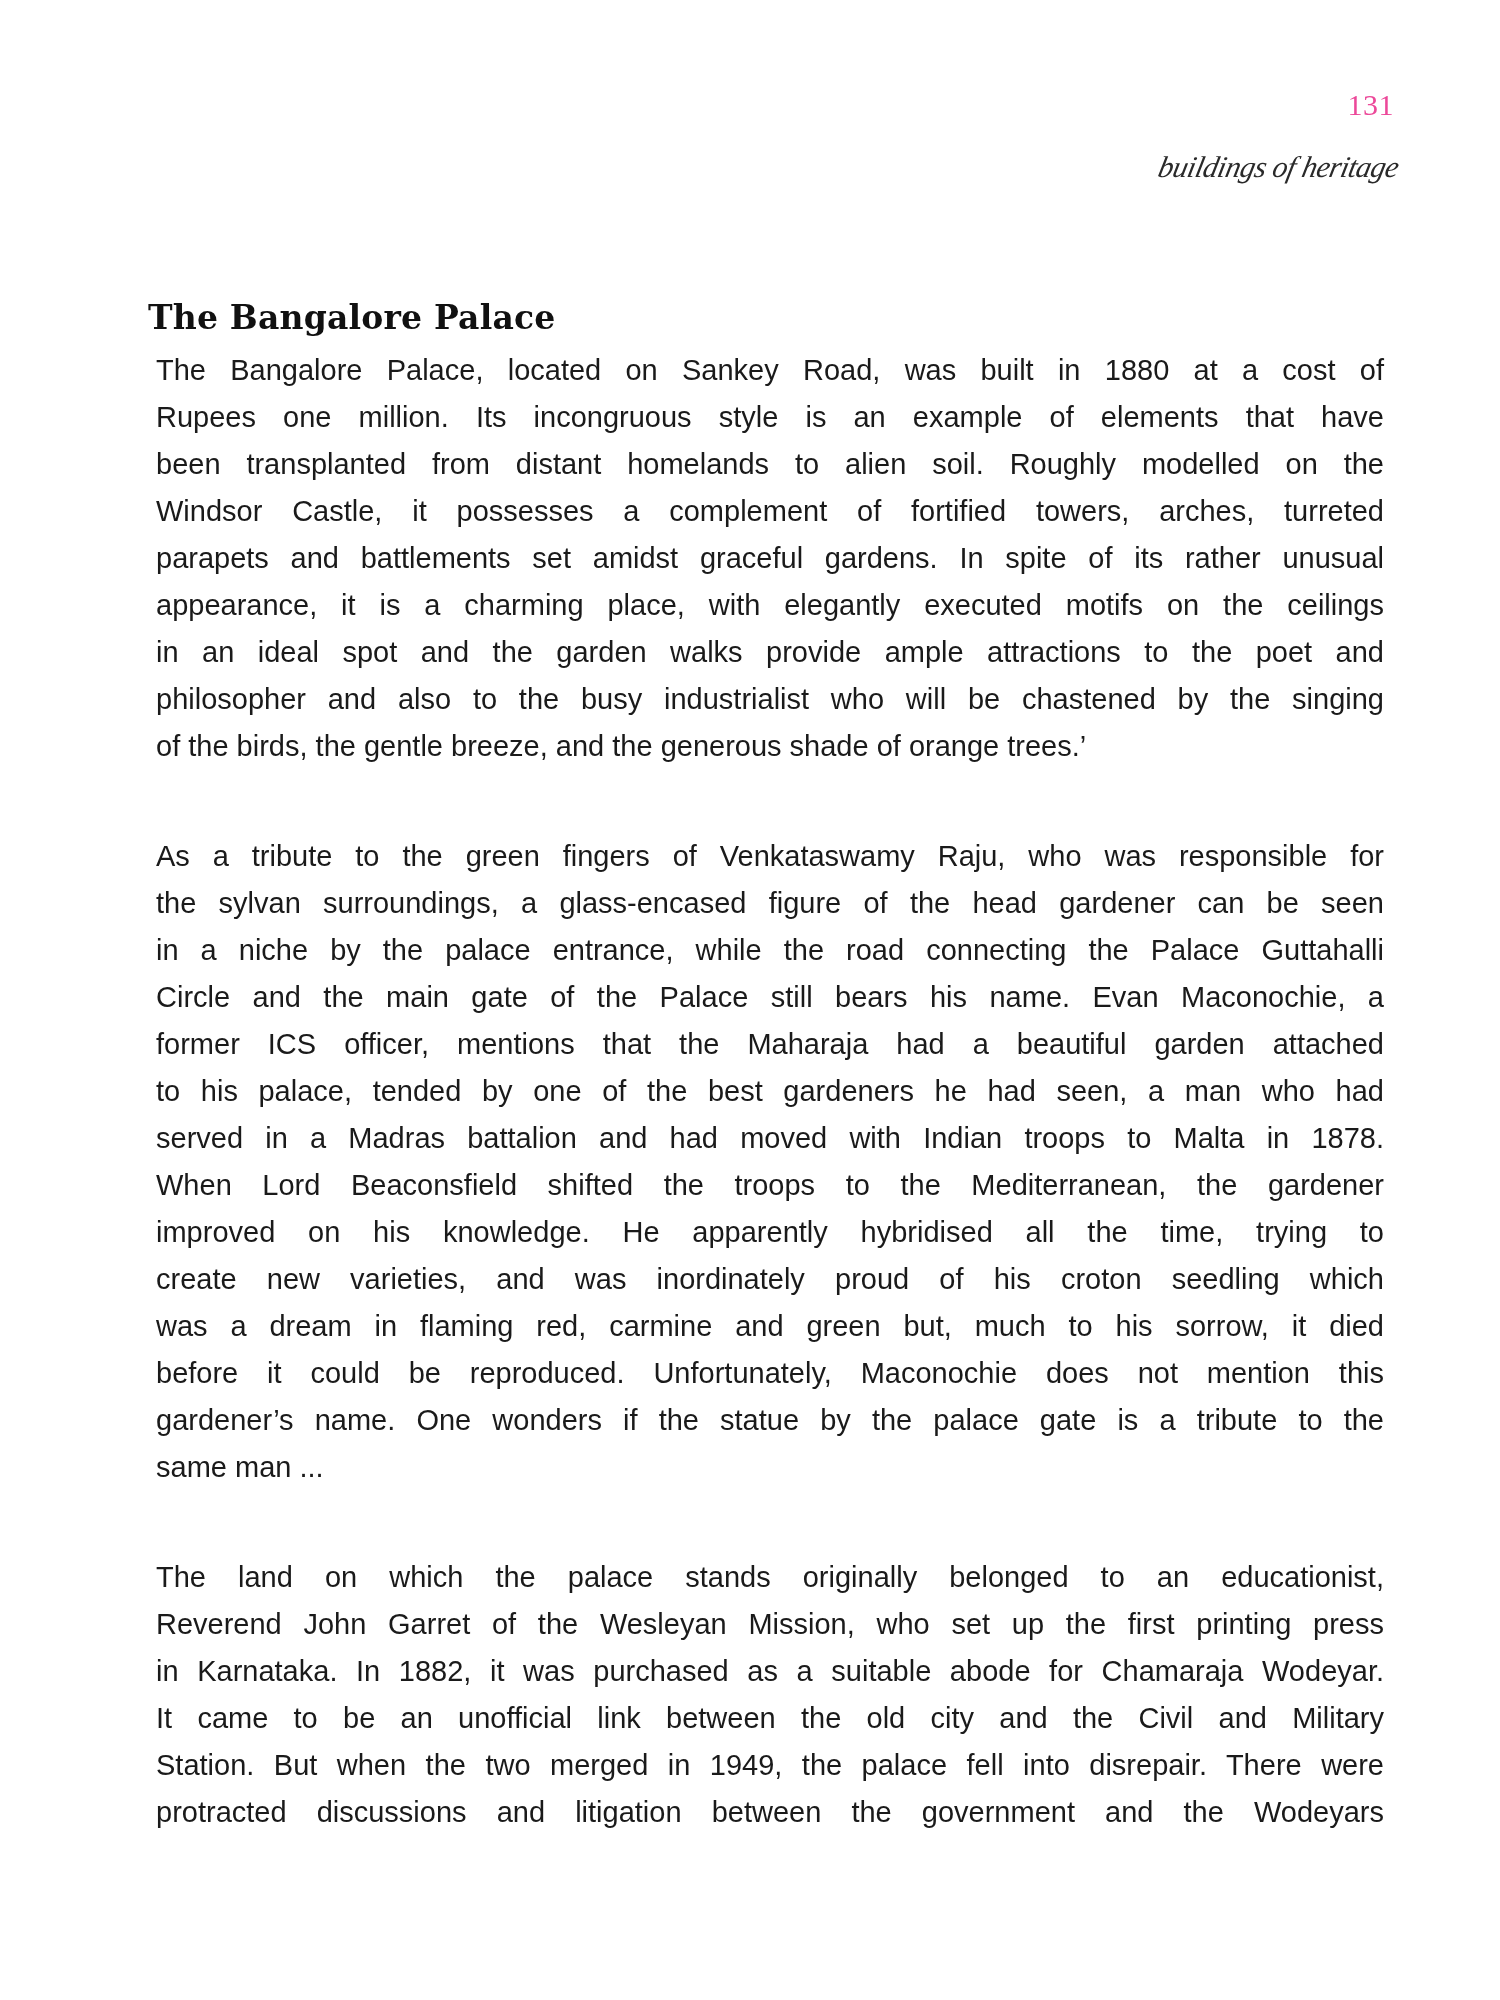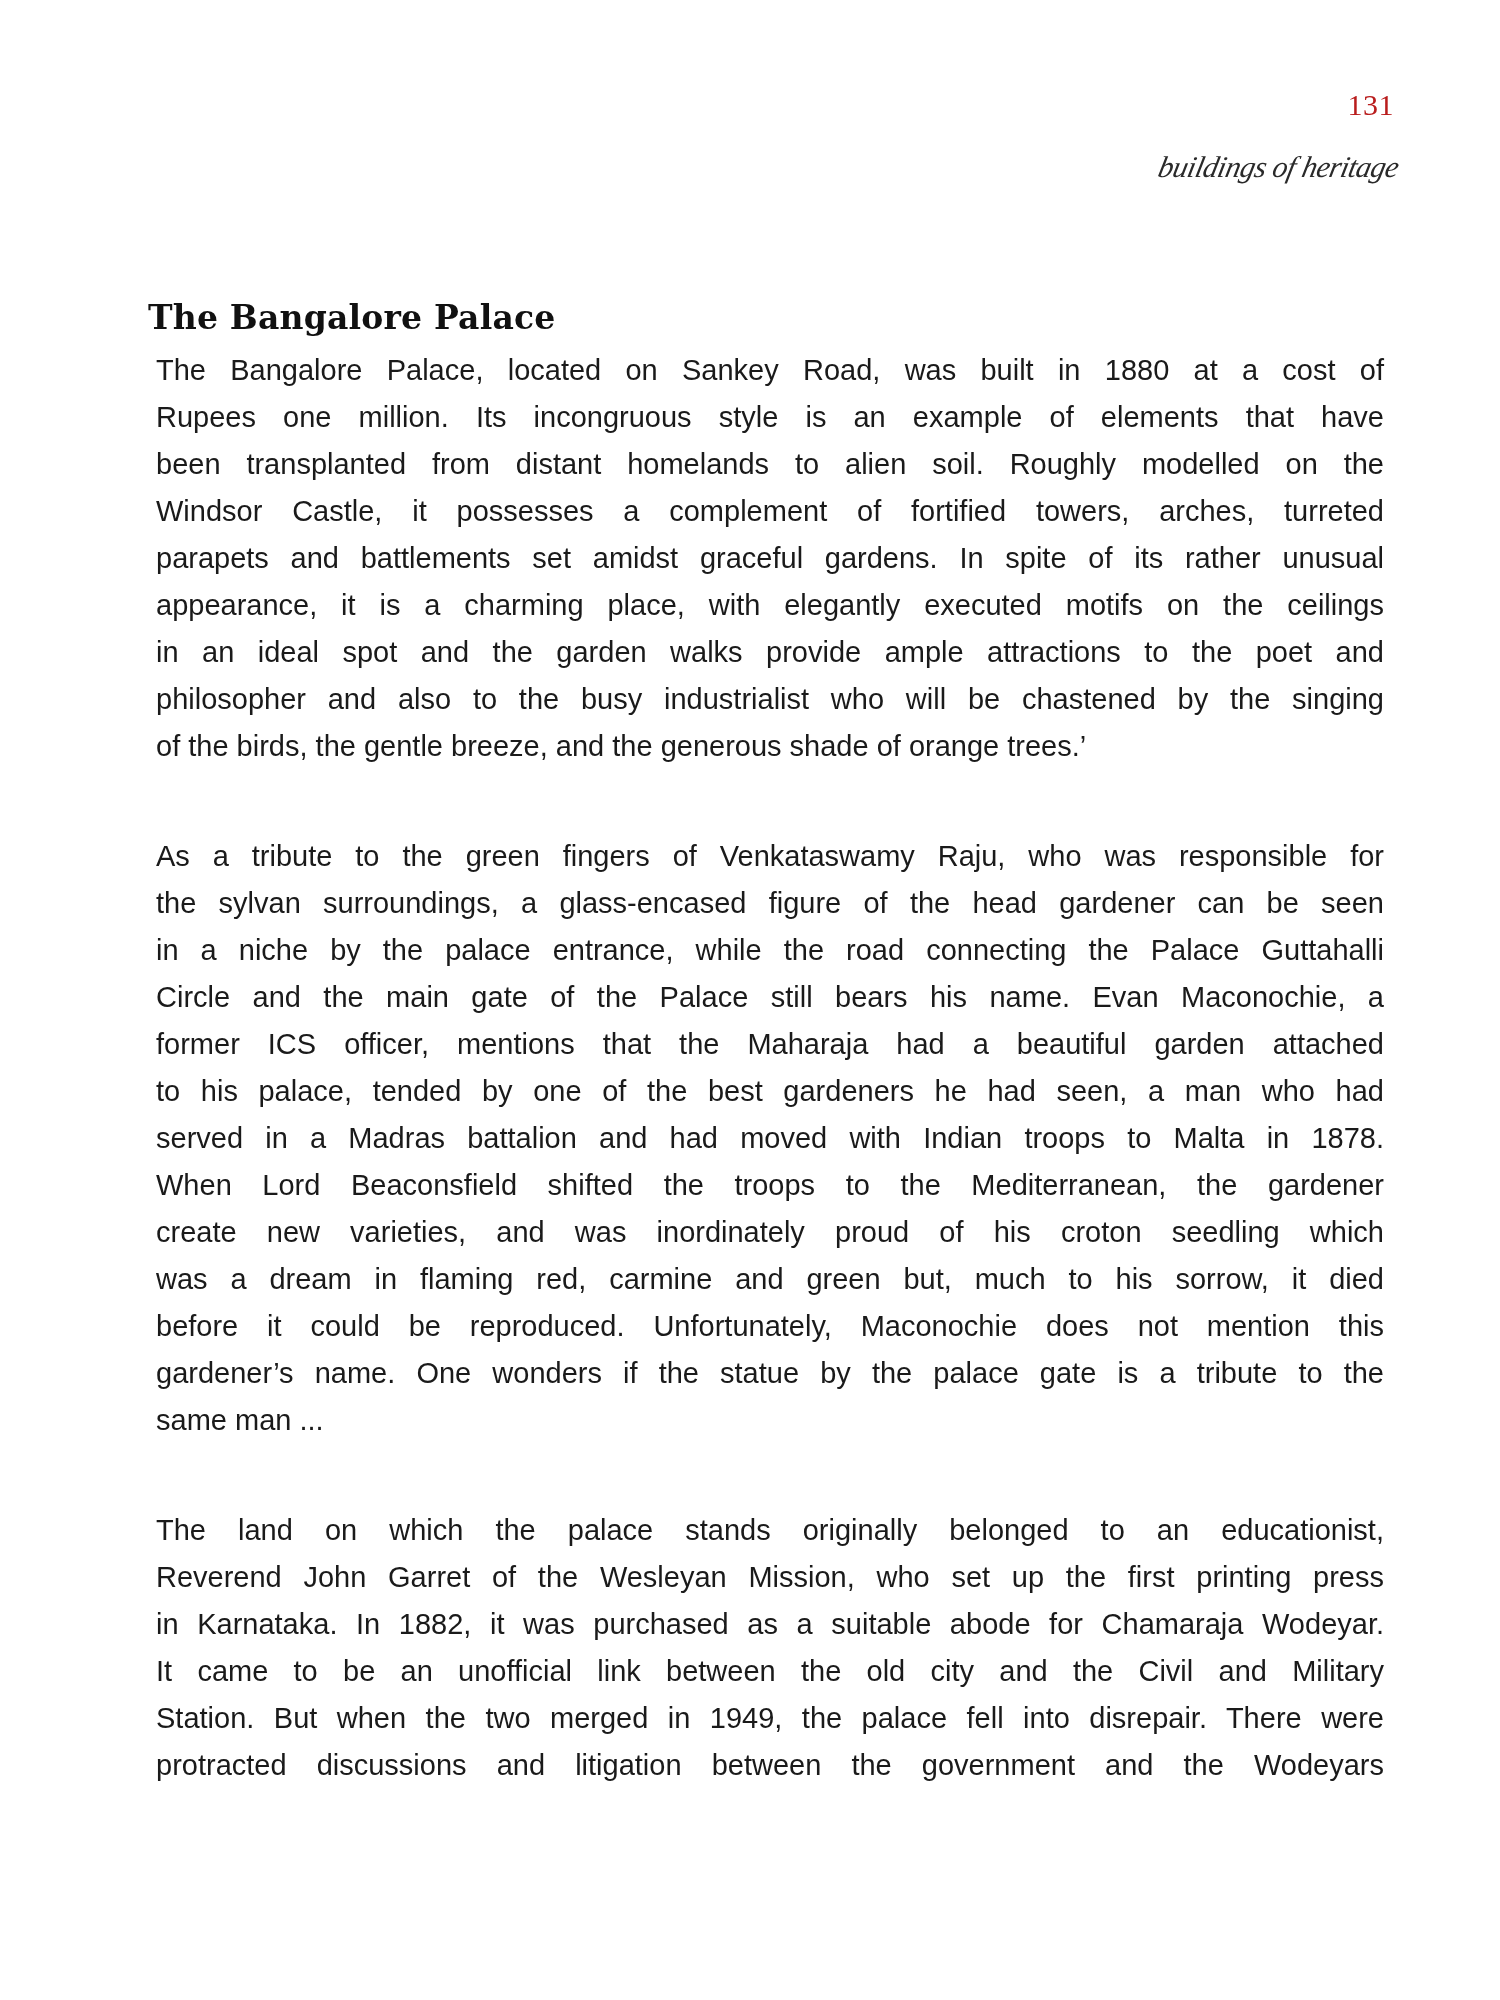--- a/index.html
+++ b/index.html
@@ -13,21 +13,21 @@
       position: relative;
       overflow: hidden;
       color: #1a1a1a;
     }
     .page-number {
       position: absolute;
       top: 88px;
       right: 106px;
       font-family: "Liberation Serif", "DejaVu Serif", serif;
       font-size: 30px;
-      color: #b91c1c;
+      color: #ec4899;
       letter-spacing: 0.5px;
     }
     .running-head {
       position: absolute;
       top: 150px;
       right: 102px;
       font-family: "Liberation Serif", "DejaVu Serif", serif;
       font-style: italic;
       font-size: 30px;
       color: #2a2a2a;
@@ -98,20 +98,21 @@
 
   <div class="paragraph">
     <span class="line">As a tribute to the green fingers of Venkataswamy Raju, who was responsible for</span>
     <span class="line">the sylvan surroundings, a glass-encased figure of the head gardener can be seen</span>
     <span class="line">in a niche by the palace entrance, while the road connecting the Palace Guttahalli</span>
     <span class="line">Circle and the main gate of the Palace still bears his name. Evan Maconochie, a</span>
     <span class="line">former ICS officer, mentions that the Maharaja had a beautiful garden attached</span>
     <span class="line">to his palace, tended by one of the best gardeners he had seen, a man who had</span>
     <span class="line">served in a Madras battalion and had moved with Indian troops to Malta in 1878.</span>
     <span class="line">When Lord Beaconsfield shifted the troops to the Mediterranean, the gardener</span>
+    <span class="line">improved on his knowledge. He apparently hybridised all the time, trying to</span>
     <span class="line">create new varieties, and was inordinately proud of his croton seedling which</span>
     <span class="line">was a dream in flaming red, carmine and green but, much to his sorrow, it died</span>
     <span class="line">before it could be reproduced. Unfortunately, Maconochie does not mention this</span>
     <span class="line">gardener’s name. One wonders if the statue by the palace gate is a tribute to the</span>
     <span class="line last">same man ...</span>
   </div>
 
   <div class="para-gap"></div>
 
   <div class="paragraph">

